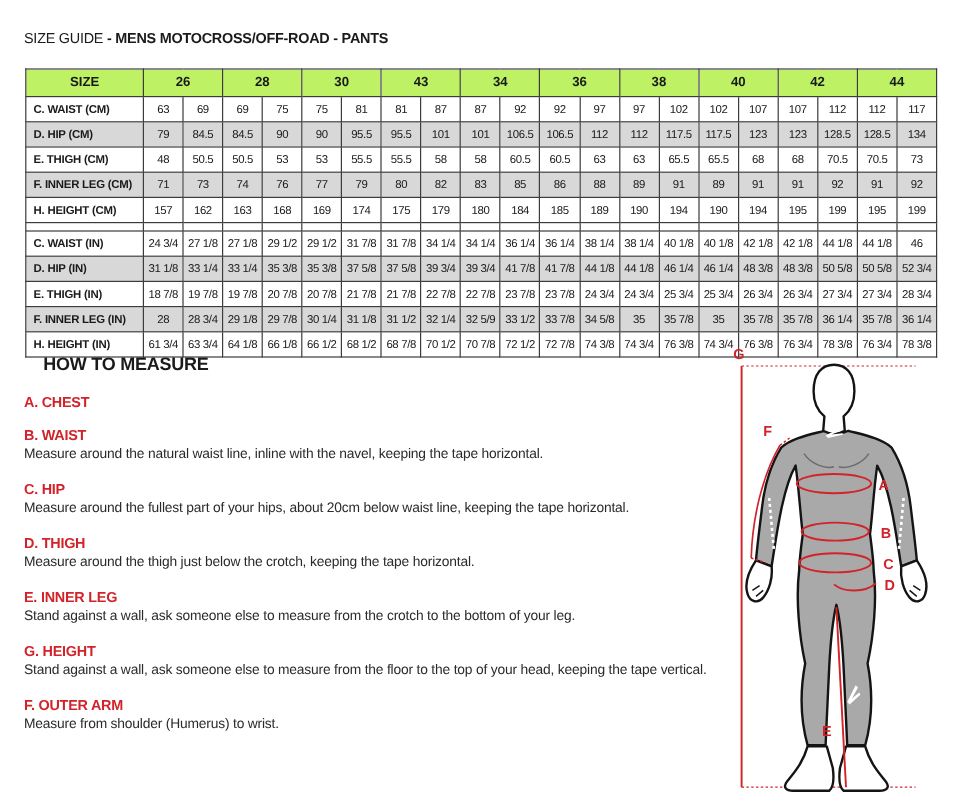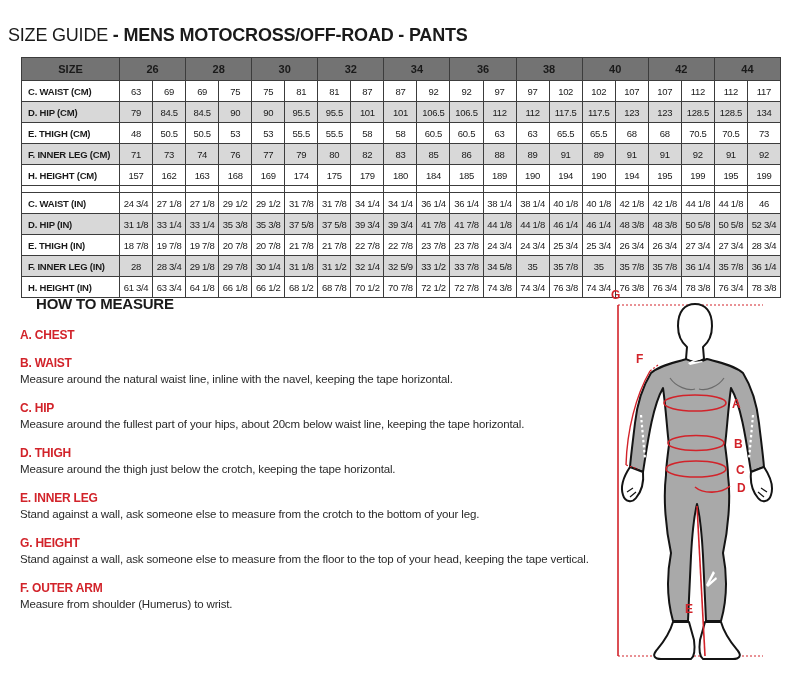--- a/index.html
+++ b/index.html
@@ -1,29 +1,29 @@
 <!DOCTYPE html>
 <html><head>
 <meta charset="utf-8">
 <style>
   html,body{margin:0;padding:0;background:#fff;}
   #canvas{position:relative;width:800px;height:677px;background:#fff;overflow:hidden;
           font-family:"Liberation Sans",sans-serif;color:#1a1a1a;}
 
   
-  #title{position:absolute;left:8px;top:25px;font-size:18px;letter-spacing:-0.2px;white-space:nowrap;}
+  #title{position:absolute;left:20px;top:25px;font-size:12px;letter-spacing:-0.2px;white-space:nowrap;}
   #title .reg{font-weight:400;}
   #title .bold{font-weight:700;}
 
   
   #size-table-wrap{position:absolute;left:21px;top:57px;width:760px;}
   table.size-table{width:100%;border-collapse:collapse;table-layout:fixed;border:1px solid #1a1a1a;}
   table.size-table th,table.size-table td{border:1px solid #3c3c3c;padding:0;overflow:hidden;
       white-space:nowrap;text-align:center;vertical-align:middle;}
-  table.size-table thead th{height:22px;background:#737373;font-size:11px;font-weight:700;}
+  table.size-table thead th{height:22px;background:#bef264;font-size:11px;font-weight:700;}
   table.size-table td{height:20px;font-size:9.5px;letter-spacing:-0.3px;}
   table.size-table td.rowlabel{text-align:left;padding-left:6px;font-weight:700;letter-spacing:-0.2px;}
   table.size-table tr.alt td{background:#d8d8d8;}
   table.size-table tr.spacer td{height:6px;background:#fff;border-top:1px solid #3c3c3c;border-bottom:1px solid #3c3c3c;}
 
   
   #how-to{position:absolute;left:20px;top:296px;width:600px;}
   #how-to h2{margin:0 0 17px 16px;font-size:15px;line-height:16px;font-weight:700;letter-spacing:-0.2px;}
   .measure-section{margin:0 0 15px 0;}
   .measure-section .mtitle{font-size:12px;line-height:13px;font-weight:700;color:#d2232a;letter-spacing:-0.2px;}
@@ -70,21 +70,21 @@
           <col>
           <col>
         </colgroup>
       <thead>
         <tr>
           <th style="width:98px;">SIZE</th>
 
         <th colspan="2">26</th>
             <th colspan="2">28</th>
             <th colspan="2">30</th>
-            <th colspan="2">32</th>
+            <th colspan="2">43</th>
             <th colspan="2">34</th>
             <th colspan="2">36</th>
             <th colspan="2">38</th>
             <th colspan="2">40</th>
             <th colspan="2">42</th>
             <th colspan="2">44</th>
           </tr>
       </thead>
       <tbody id="size-tbody">
           <tr>

